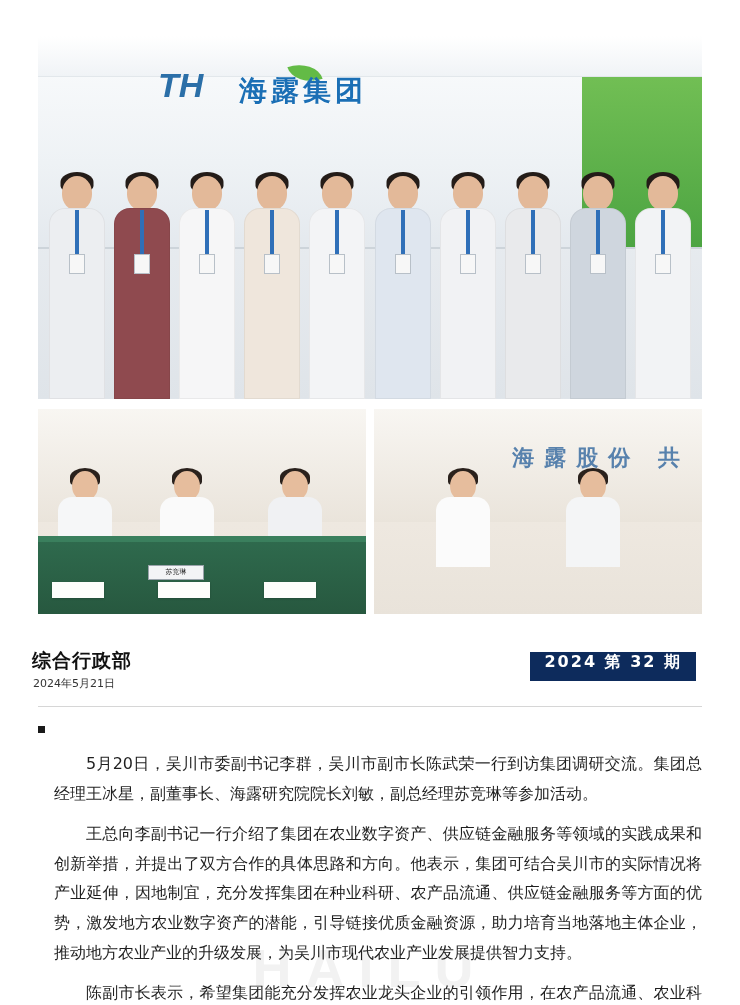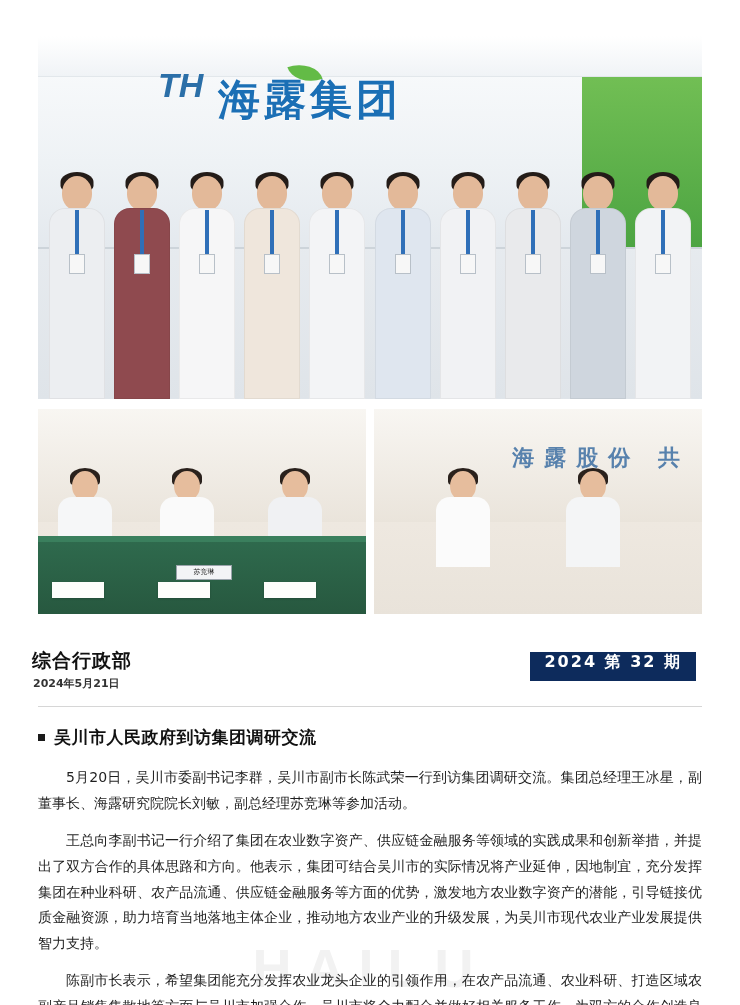--- a/index.html
+++ b/index.html
@@ -87,24 +87,24 @@
     opacity: .92;
   }
   .ceiling {
     position: absolute;
     left: 0; top: 0; right: 0; height: 40px;
     background: linear-gradient(180deg,#ffffff 0%, #f0f3f6 100%);
     border-bottom: 1px solid #e2e7eb;
   }
   .logo-wall {
     position: absolute;
-    left: 180px;
+    left: 201px;
     top: 36px;
     color: #1b6fb5;
-    font-size: 42px;
+    font-size: 28px;
     font-weight: bold;
     letter-spacing: 4px;
     font-family: "DejaVu Sans", sans-serif;
     text-shadow: 0 1px 0 rgba(255,255,255,.6);
   }
   .logo-mark {
     position: absolute;
     left: 120px;
     top: 30px;
     width: 90px;
@@ -219,21 +219,20 @@
     position: absolute;
     bottom: 34px;
     width: 54px; height: 13px;
     background: #f3f4f6;
     border: 1px solid #9aa3ab;
     font-size: 7px;
     text-align: center;
     line-height: 13px;
     color: #222;
     font-family: "DejaVu Sans", sans-serif;
-    margin-left: 28px;
   }
   .brand-br {
     position: absolute;
     right: 12px;
     top: 34px;
     color: #3d6fa3;
     font-size: 22px;
     letter-spacing: 10px;
     font-weight: bold;
     opacity: .85;
@@ -279,21 +278,20 @@
     letter-spacing: 1px;
     font-family: "DejaVu Sans", sans-serif;
   }
   .dept-date {
     position: absolute;
     left: 1px;
     top: 28px;
     font-size: 11px;
     color: #333;
     font-family: "DejaVu Sans", sans-serif;
-    font-weight: bold;
   }
   .issue-badge {
     position: absolute;
     right: 0;
     top: 4px;
     background: #0d2b5c;
     color: #ffffff;
     font-size: 16px;
     font-weight: bold;
     padding: 0 14px 8px;
@@ -327,22 +325,22 @@
     font-family: "DejaVu Sans", sans-serif;
     margin-bottom: 16px;
   }
   .bullet-sq {
     width: 7px;
     height: 7px;
     background: #1a1a1a;
     display: inline-block;
   }
   .article p {
-    margin: 0 0 11px 0;
-    font-size: 14px;
+    margin: 0 0 11px 16px;
+    font-size: 16px;
     line-height: 1.85;
     color: #1f1f1f;
     text-align: justify;
     text-indent: 2em;
     font-family: "DejaVu Sans", sans-serif;
   }
 </style>
 </head>
 <body>
 
@@ -485,21 +483,20 @@
   <div class="dept-bar">
     <div class="dept-name">综合行政部</div>
     <div class="dept-date">2024年5月21日</div>
     <div class="issue-badge">2024  第 32 期</div>
   </div>
   <div class="rule"></div>
 
   <div class="article">
     <div class="headline">
       <span class="bullet-sq"></span>
-      <span>吴川市人民政府到访集团调研交流</span>
     </div>
     <p>5月20日，吴川市委副书记李群，吴川市副市长陈武荣一行到访集团调研交流。集团总经理王冰星，副董事长、海露研究院院长刘敏，副总经理苏竞琳等参加活动。</p>
     <p>王总向李副书记一行介绍了集团在农业数字资产、供应链金融服务等领域的实践成果和创新举措，并提出了双方合作的具体思路和方向。他表示，集团可结合吴川市的实际情况将产业延伸，因地制宜，充分发挥集团在种业科研、农产品流通、供应链金融服务等方面的优势，激发地方农业数字资产的潜能，引导链接优质金融资源，助力培育当地落地主体企业，推动地方农业产业的升级发展，为吴川市现代农业产业发展提供智力支持。</p>
     <p>陈副市长表示，希望集团能充分发挥农业龙头企业的引领作用，在农产品流通、农业科研、打造区域农副产品销售集散地等方面与吴川市加强合作，吴川市将全力配合并做好相关服务工作，为双方的合作创造良好的环境和条件。</p>
 
   </div>
 
 </div>
 
 </body></html>

